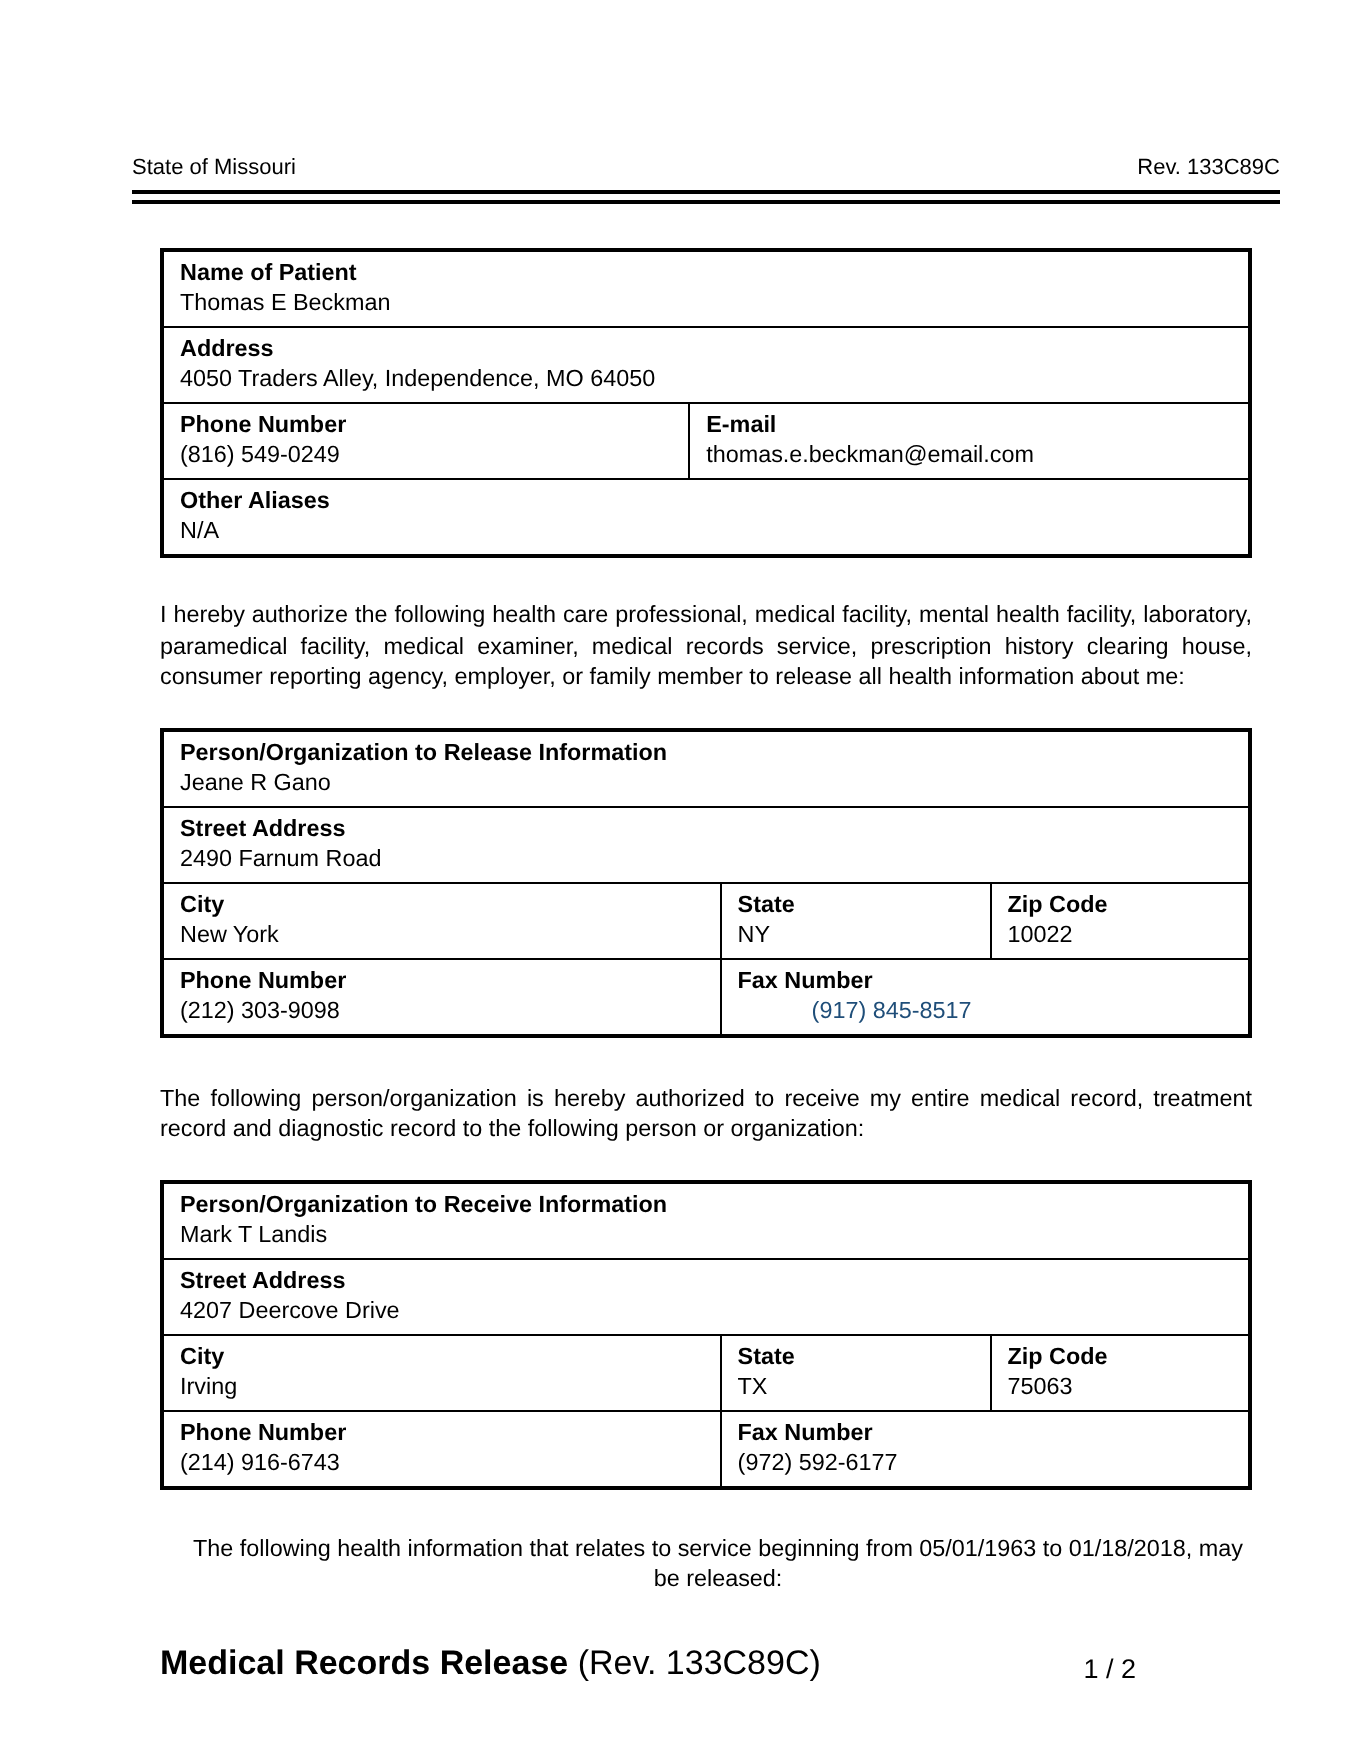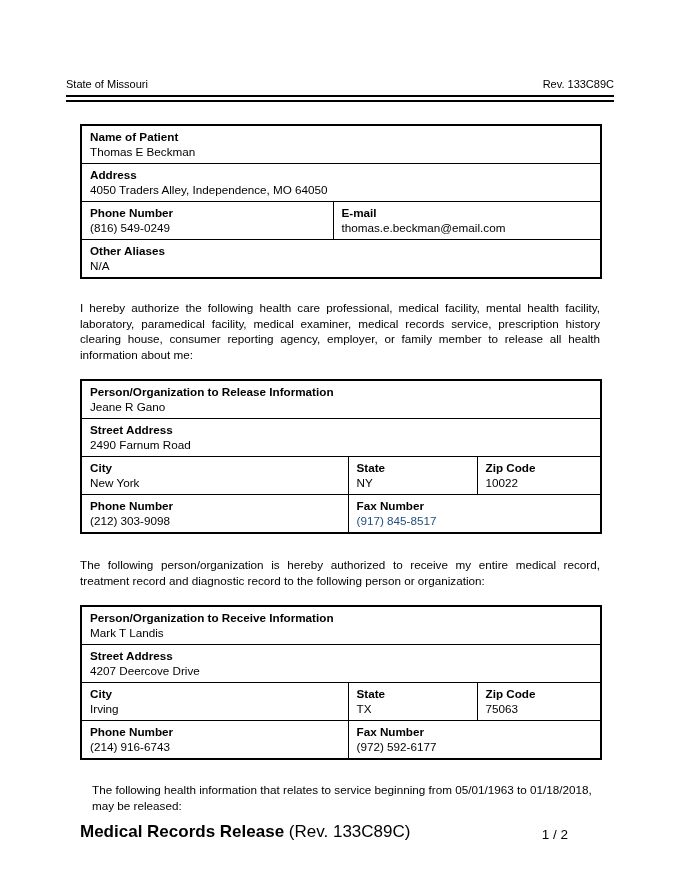--- a/index.html
+++ b/index.html
@@ -3,45 +3,45 @@
 <meta charset="utf-8">
 <style>
   html,body{margin:0;padding:0;background:#ffffff;}
   body{
     width:680px;height:880px;
     font-family:"Liberation Sans","DejaVu Sans",sans-serif;
     color:#000;
     position:relative;
     overflow:hidden;
   }
-  .sheet{padding:78px 66px 0 66px;}
+  .sheet{padding:78px 40px 0 66px;}
 
   
   .meta-row{display:flex;justify-content:space-between;align-items:flex-end;font-size:11px;line-height:13px;}
   .doc-title{
     text-align:center;font-weight:bold;font-size:17.5px;letter-spacing:.4px;
     margin-top:6px;line-height:20px;
   }
   .double-rule{margin-top:4px;height:3px;border-top:2.5px solid #000;border-bottom:2px solid #000;}
 
   
   .content{margin:0 14px;}
   .para{font-size:11.7px;line-height:15.5px;text-align:justify;margin:0;}
   .para.p1{margin-top:21px;}
   .para.p2{margin-top:23px;}
-  .para.p3{margin-top:22px;text-align:left;margin-left:12px;}
+  .para.p3{margin-top:22px;text-align:center;margin-left:12px;}
 
   table.form{border-collapse:collapse;width:100%;table-layout:fixed;}
   table.form{border:2px solid #000;}
   table.form td{border:1.5px solid #000;padding:3px 8px 4px 8px;vertical-align:top;}
   .t1{margin-top:22px;}
   .t2,.t3{margin-top:17px;}
   .lbl{font-weight:bold;font-size:11.7px;line-height:15px;}
   .val{font-size:11.7px;line-height:15px;min-height:15px;}
-  .val.link{color:#1f4e79;}
+  .val.link{color:#1f4e79;margin-left:37px;}
 
   
   .footer{
     position:absolute;left:80px;right:80px;bottom:38px;
     display:flex;justify-content:space-between;align-items:flex-end;
   }
   .footer-left{font-size:17px;}
   .footer-left .b{font-weight:bold;}
   .page-num{font-size:13.5px;margin-right:32px;text-align:right;}
 </style>

